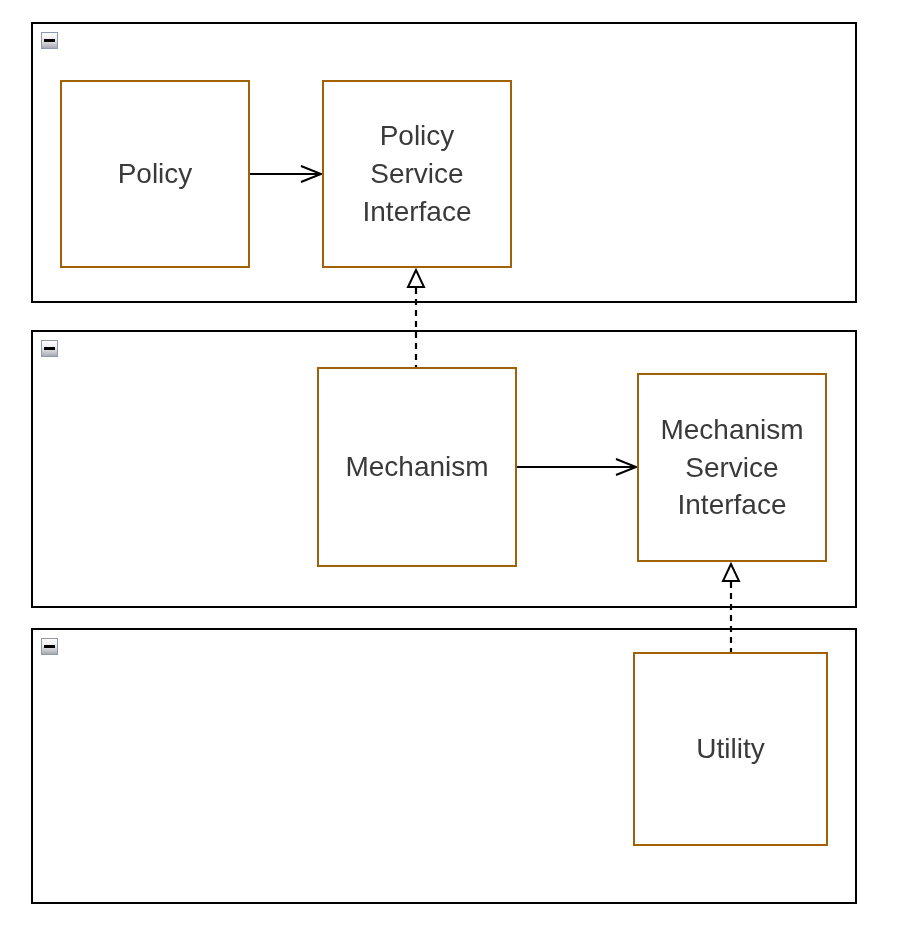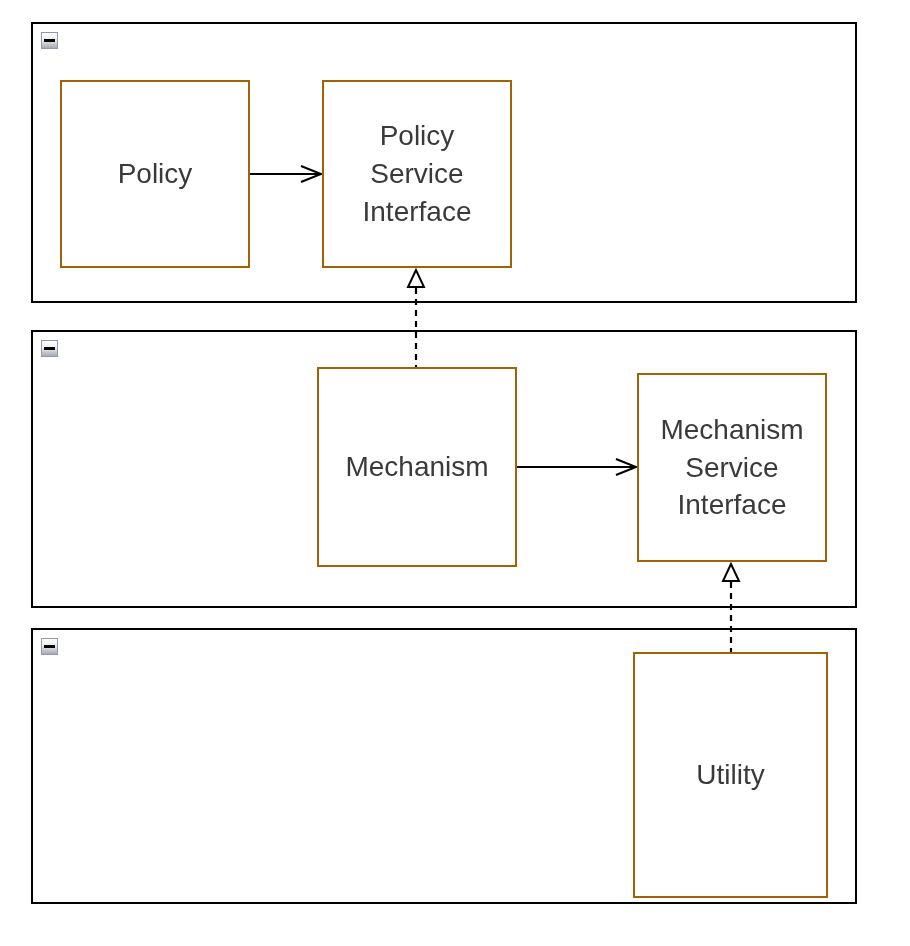--- a/index.html
+++ b/index.html
@@ -58,21 +58,21 @@
     font-size: 28px;
     line-height: 1.35;
     z-index: 3;
   }
   .node span { white-space: pre-line; }
 
   .node-policy     { left: 60px;  top: 80px;  width: 190px; height: 188px; }
   .node-psi        { left: 322px; top: 80px;  width: 190px; height: 188px; }
   .node-mechanism  { left: 317px; top: 367px; width: 200px; height: 200px; }
   .node-msi        { left: 637px; top: 373px; width: 190px; height: 189px; }
-  .node-utility    { left: 633px; top: 652px; width: 195px; height: 246px; }
+  .node-utility    { left: 633px; top: 652px; width: 195px; height: 194px; }
 
   .edges-svg {
     position: absolute;
     left: 0;
     top: 0;
     z-index: 2;
   }
 </style>
 </head>
 <body>

